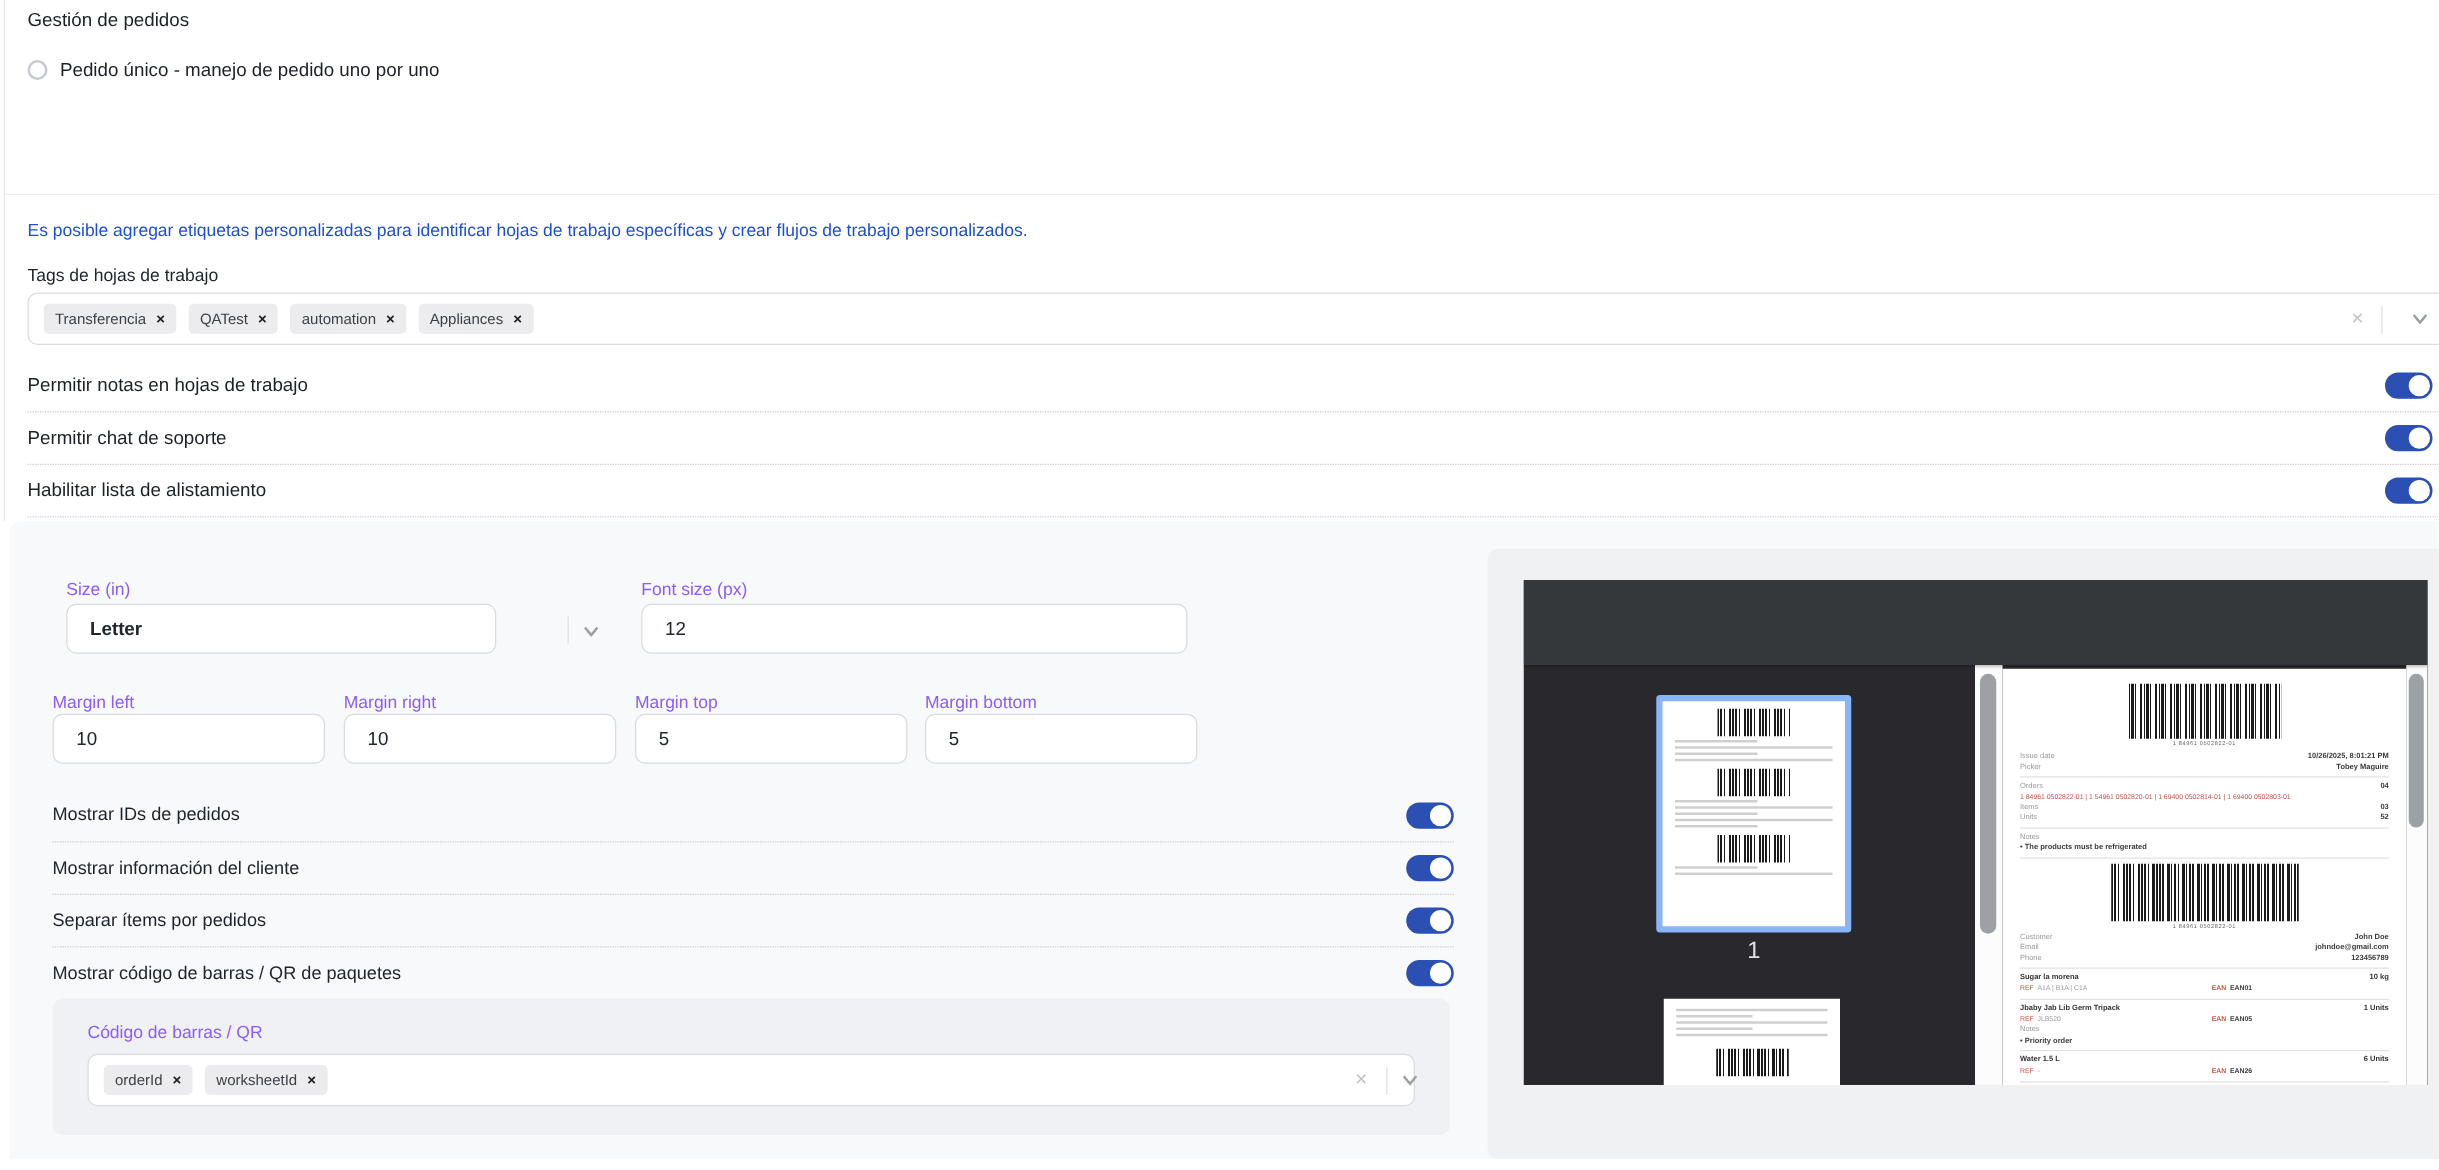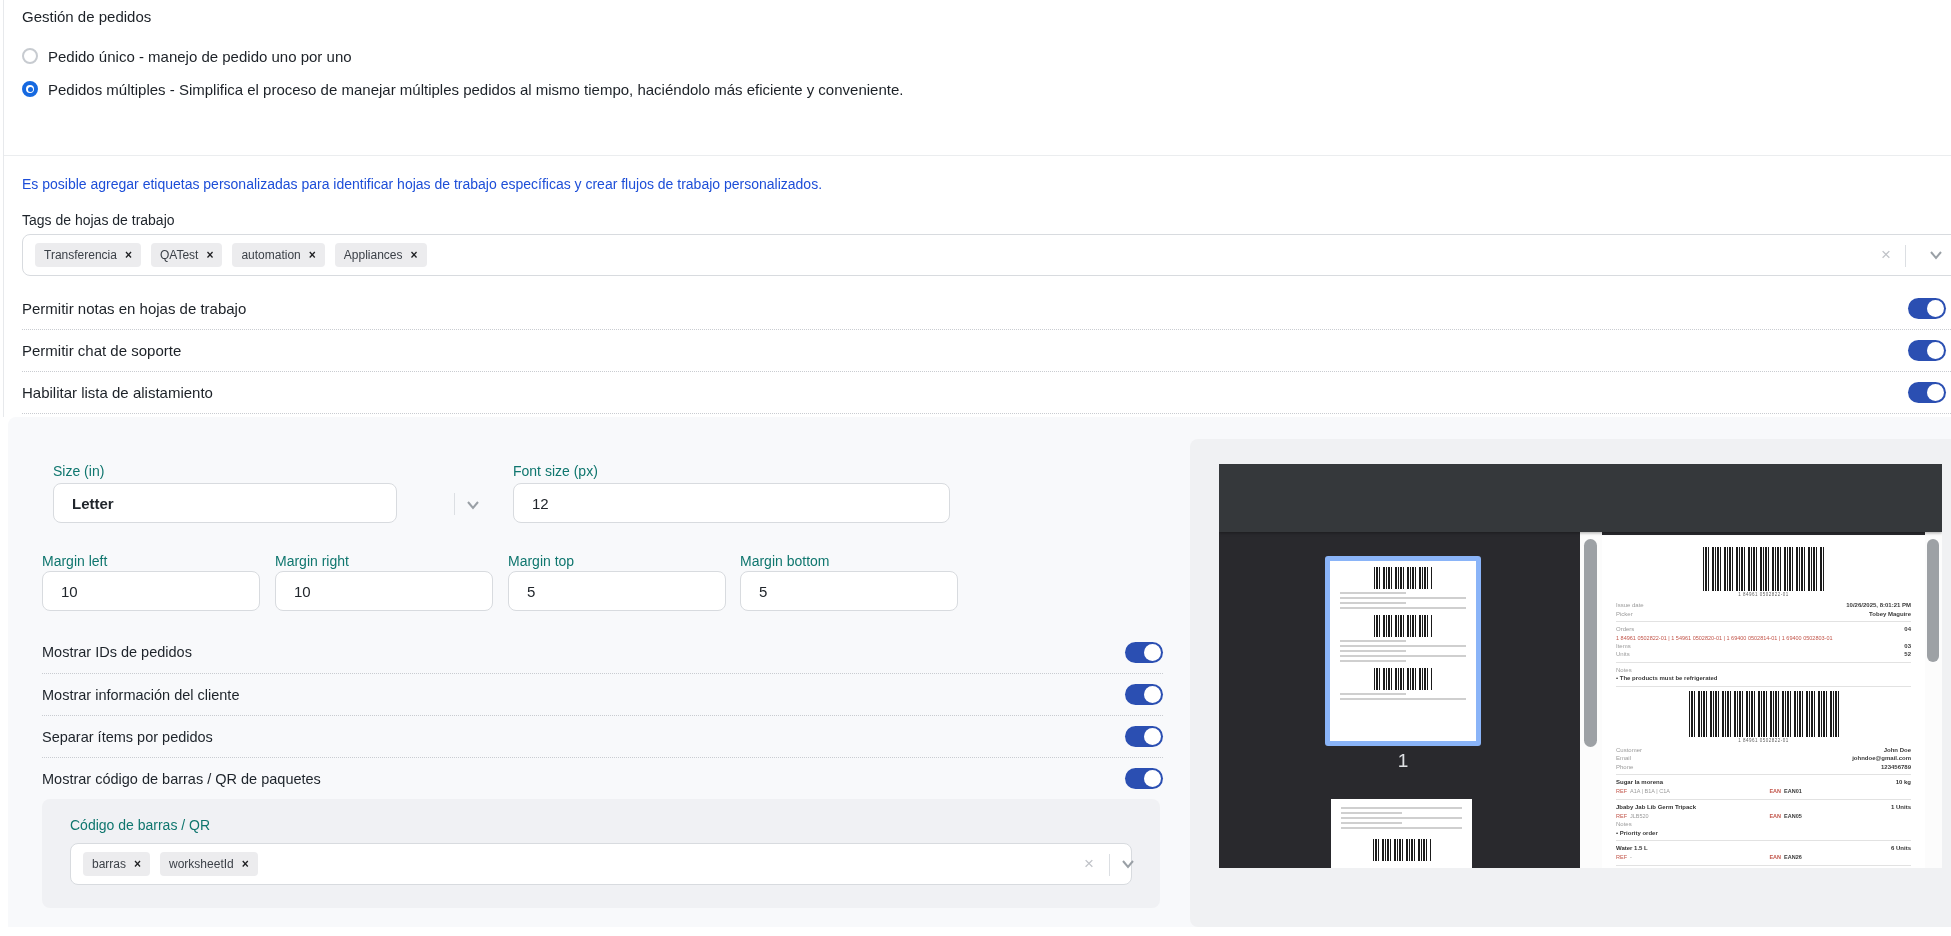--- a/index.html
+++ b/index.html
@@ -37,21 +37,21 @@
 
   .toggle-row { position:absolute; left:22px; right:0; height:42px; display:flex; align-items:center;
                 justify-content:space-between; padding-right:5px; }
   .toggle-row .radio-label { font-size:15px; }
   .tgl { width:38px; height:21px; border-radius:11px; background:#2b4fb2; position:relative; flex:0 0 auto; cursor:pointer; }
   .tgl::after { content:""; position:absolute; top:2px; right:2px; width:17px; height:17px; border-radius:50%; background:#fff; }
 
   .gray-section { position:absolute; left:8px; top:417px; width:1943px; height:510px;
                   background:#f8f9fb; border-top-left-radius:8px; }
 
-  .fl { position:absolute; font-size:14px; color:#0f766e; }
+  .fl { position:absolute; font-size:14px; color:#8b5cf6; }
   .fbox { position:absolute; height:40px; background:#fff; border:1px solid #d8dbdf; border-radius:8px;
           font-size:15px; color:#21262c; display:flex; align-items:center; padding:0 18px; }
   input.fbox { display:block; padding:0 18px; outline:none; font-family:"Liberation Sans",sans-serif; }
 
   .pg-toggles { position:absolute; left:34px; top:214px; width:1121px; }
   .pg-row { height:42px; display:flex; align-items:center; justify-content:space-between; }
   .pg-row + .pg-row { border-top:1px dotted #c9ccd1; }
   .pg-row .lbl { font-size:14.5px; font-weight:500; color:#1d232a; }
 
   .bc-panel { position:absolute; left:34px; top:382px; width:1118px; height:109px;
@@ -104,24 +104,20 @@
 
 <div class="screen">
   <div class="vline-left"></div>
 
   <div class="page-title">Gestión de pedidos</div>
 
   <div class="radio-row" style="top:46px;">
     <span class="radio-off"></span>
     <span class="radio-label">Pedido único - manejo de pedido uno por uno</span>
   </div>
-  <div class="radio-row" style="top:79px;">
-    <span class="radio-on"></span>
-    <span class="radio-label">Pedidos múltiples - Simplifica el proceso de manejar múltiples pedidos al mismo tiempo, haciéndolo más eficiente y conveniente.</span>
-  </div>
 
   <div class="h-divider" style="top:155px;"></div>
 
   <div class="desc-text">Es posible agregar etiquetas personalizadas para identificar hojas de trabajo específicas y crear flujos de trabajo personalizados.</div>
   <div class="field-label" style="position:absolute;left:22px;top:212px;">Tags de hojas de trabajo</div>
 
   <div class="tags-input">
     <span class="chip">
       <span>Transferencia</span>
       <span class="x">×</span>
@@ -204,21 +200,21 @@
       <div class="pg-row">
         <span class="lbl">Mostrar código de barras / QR de paquetes</span>
         <span class="tgl"></span>
       </div>
     </div>
 
     <div class="bc-panel">
       <div class="fl" style="left:28px;top:18px;font-weight:500;">Código de barras / QR</div>
       <div class="bc-input">
         <span class="chip">
-          <span>barras</span>
+          <span>orderId</span>
           <span class="x">×</span>
         </span>
         <span class="chip">
           <span>worksheetId</span>
           <span class="x">×</span>
         </span>
         <span class="input-clear" style="left:1018px;">×</span>
         <span class="input-vsep" style="left:1038px;"></span>
         <span class="chev" style="position:absolute;left:1050px;top:15px;">
           <svg width="14" height="10" viewBox="0 0 14 10">

